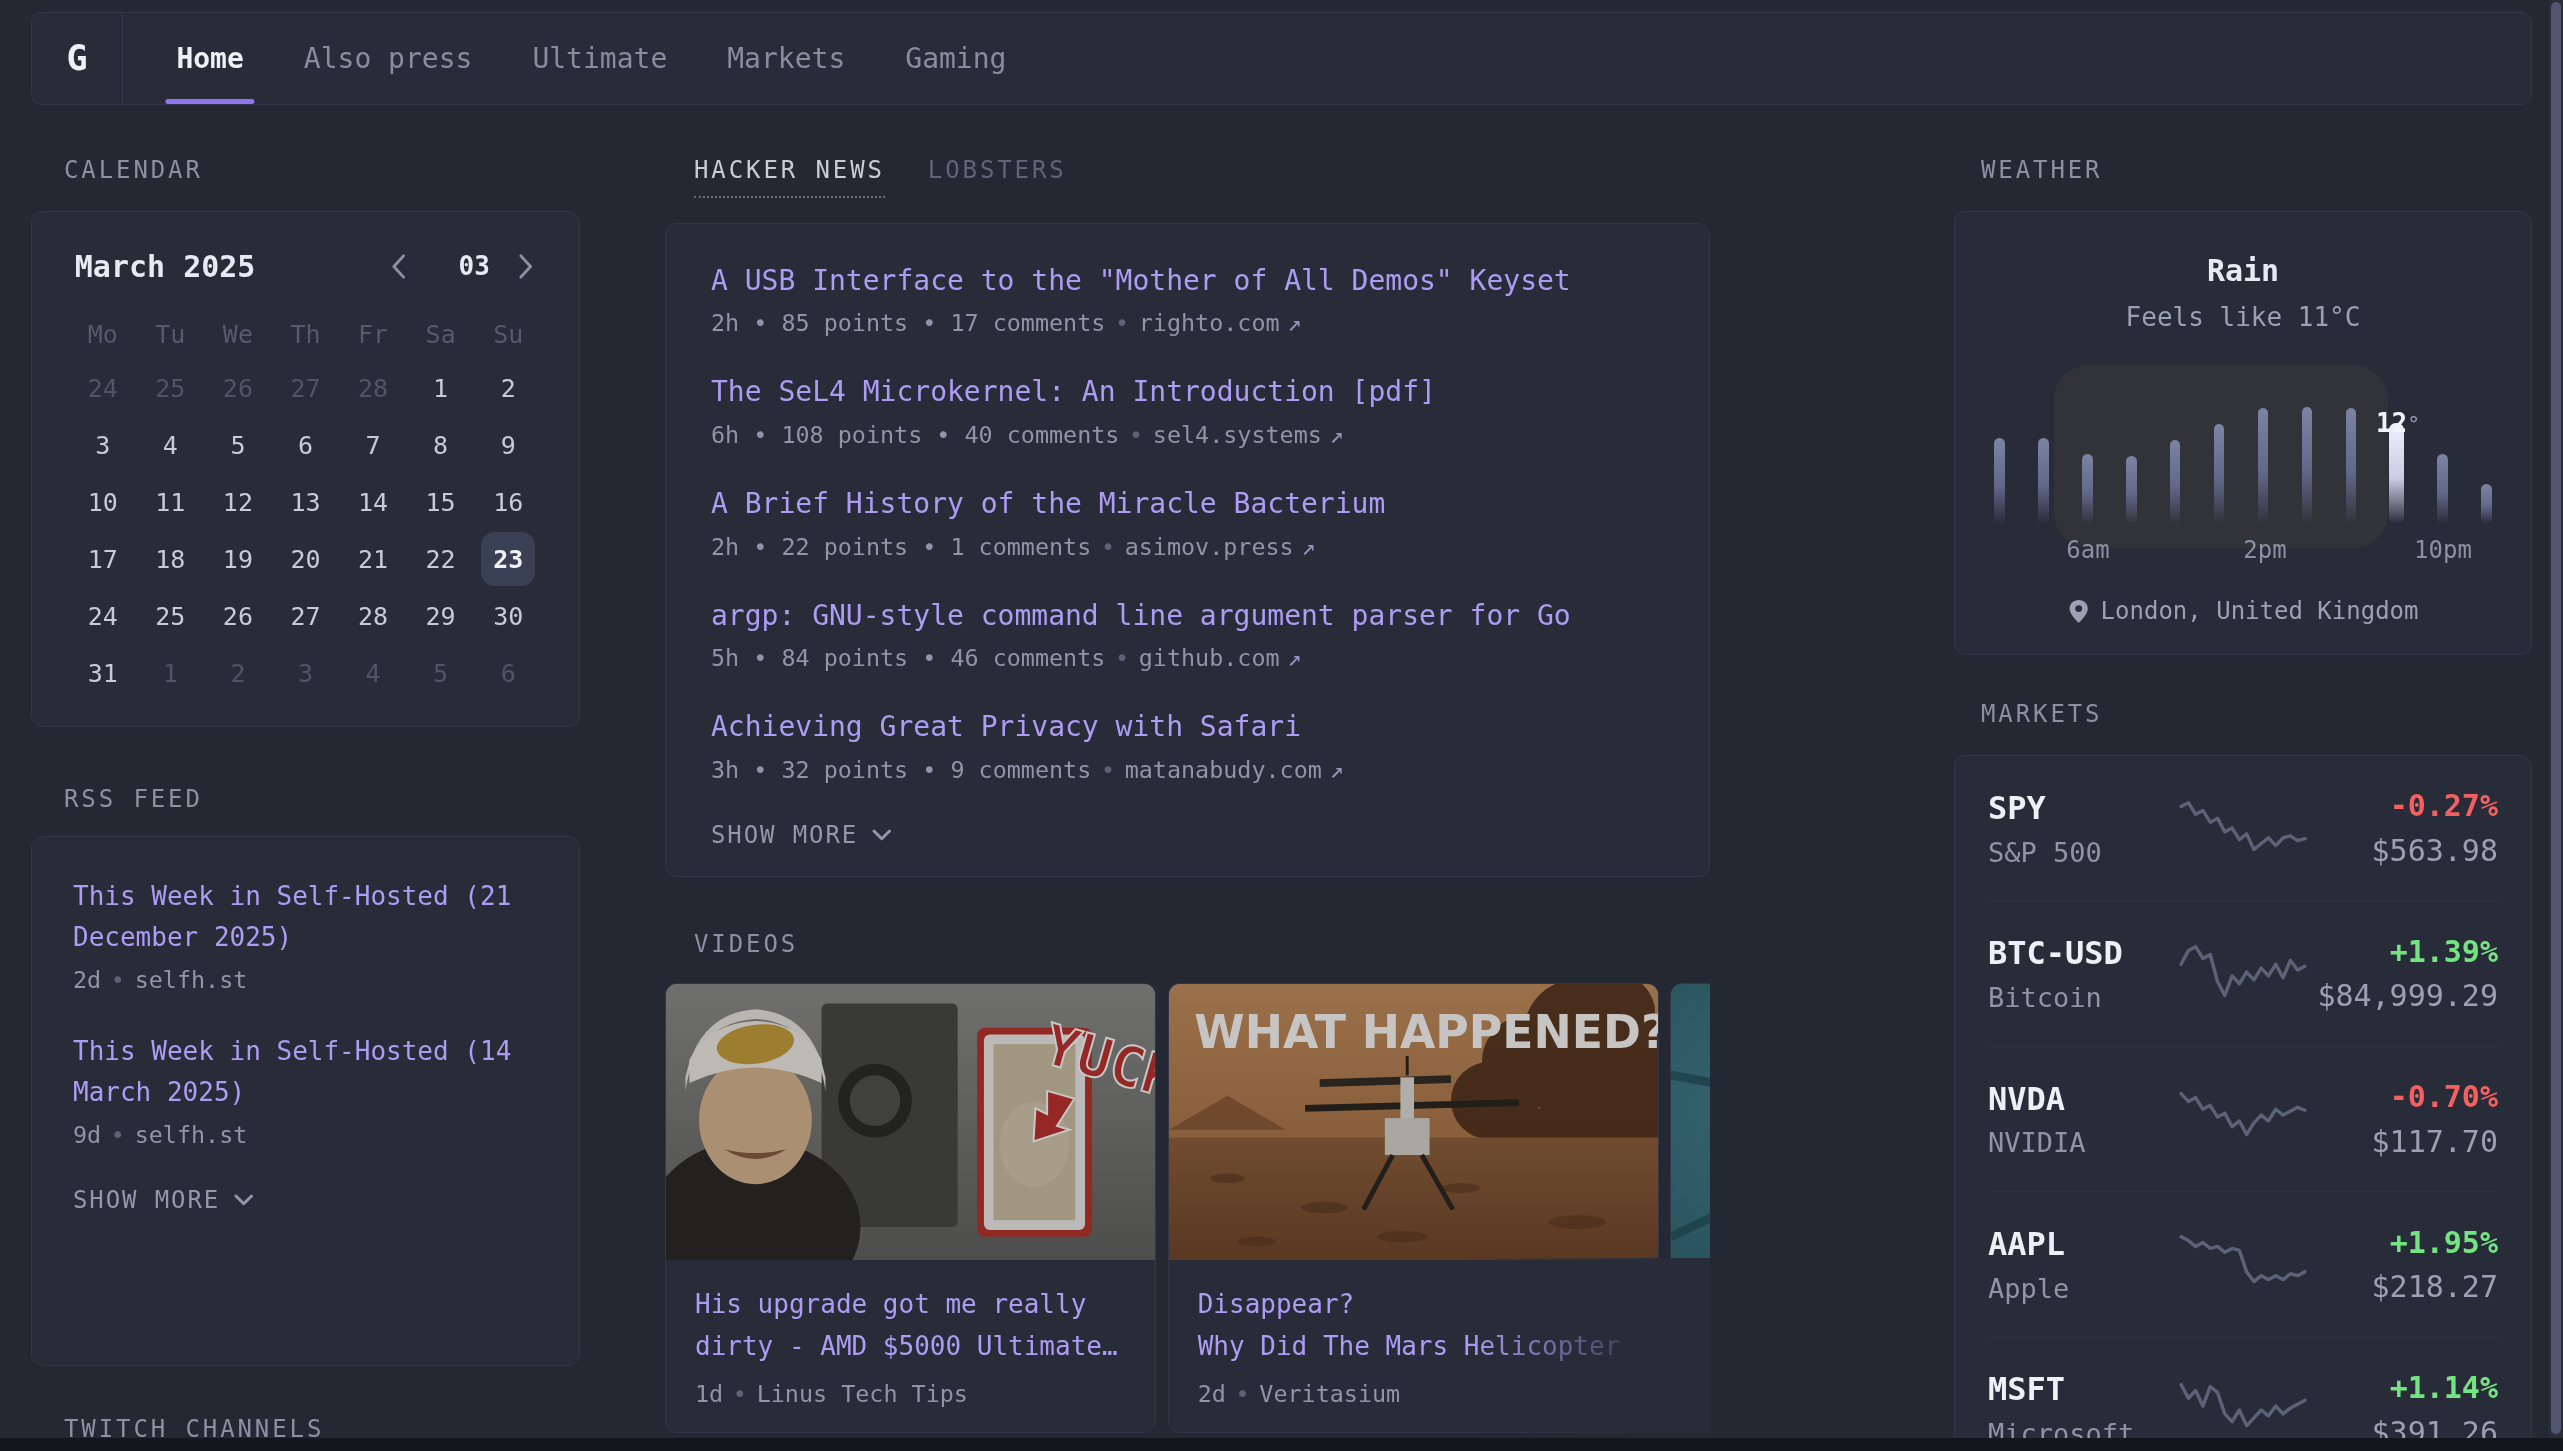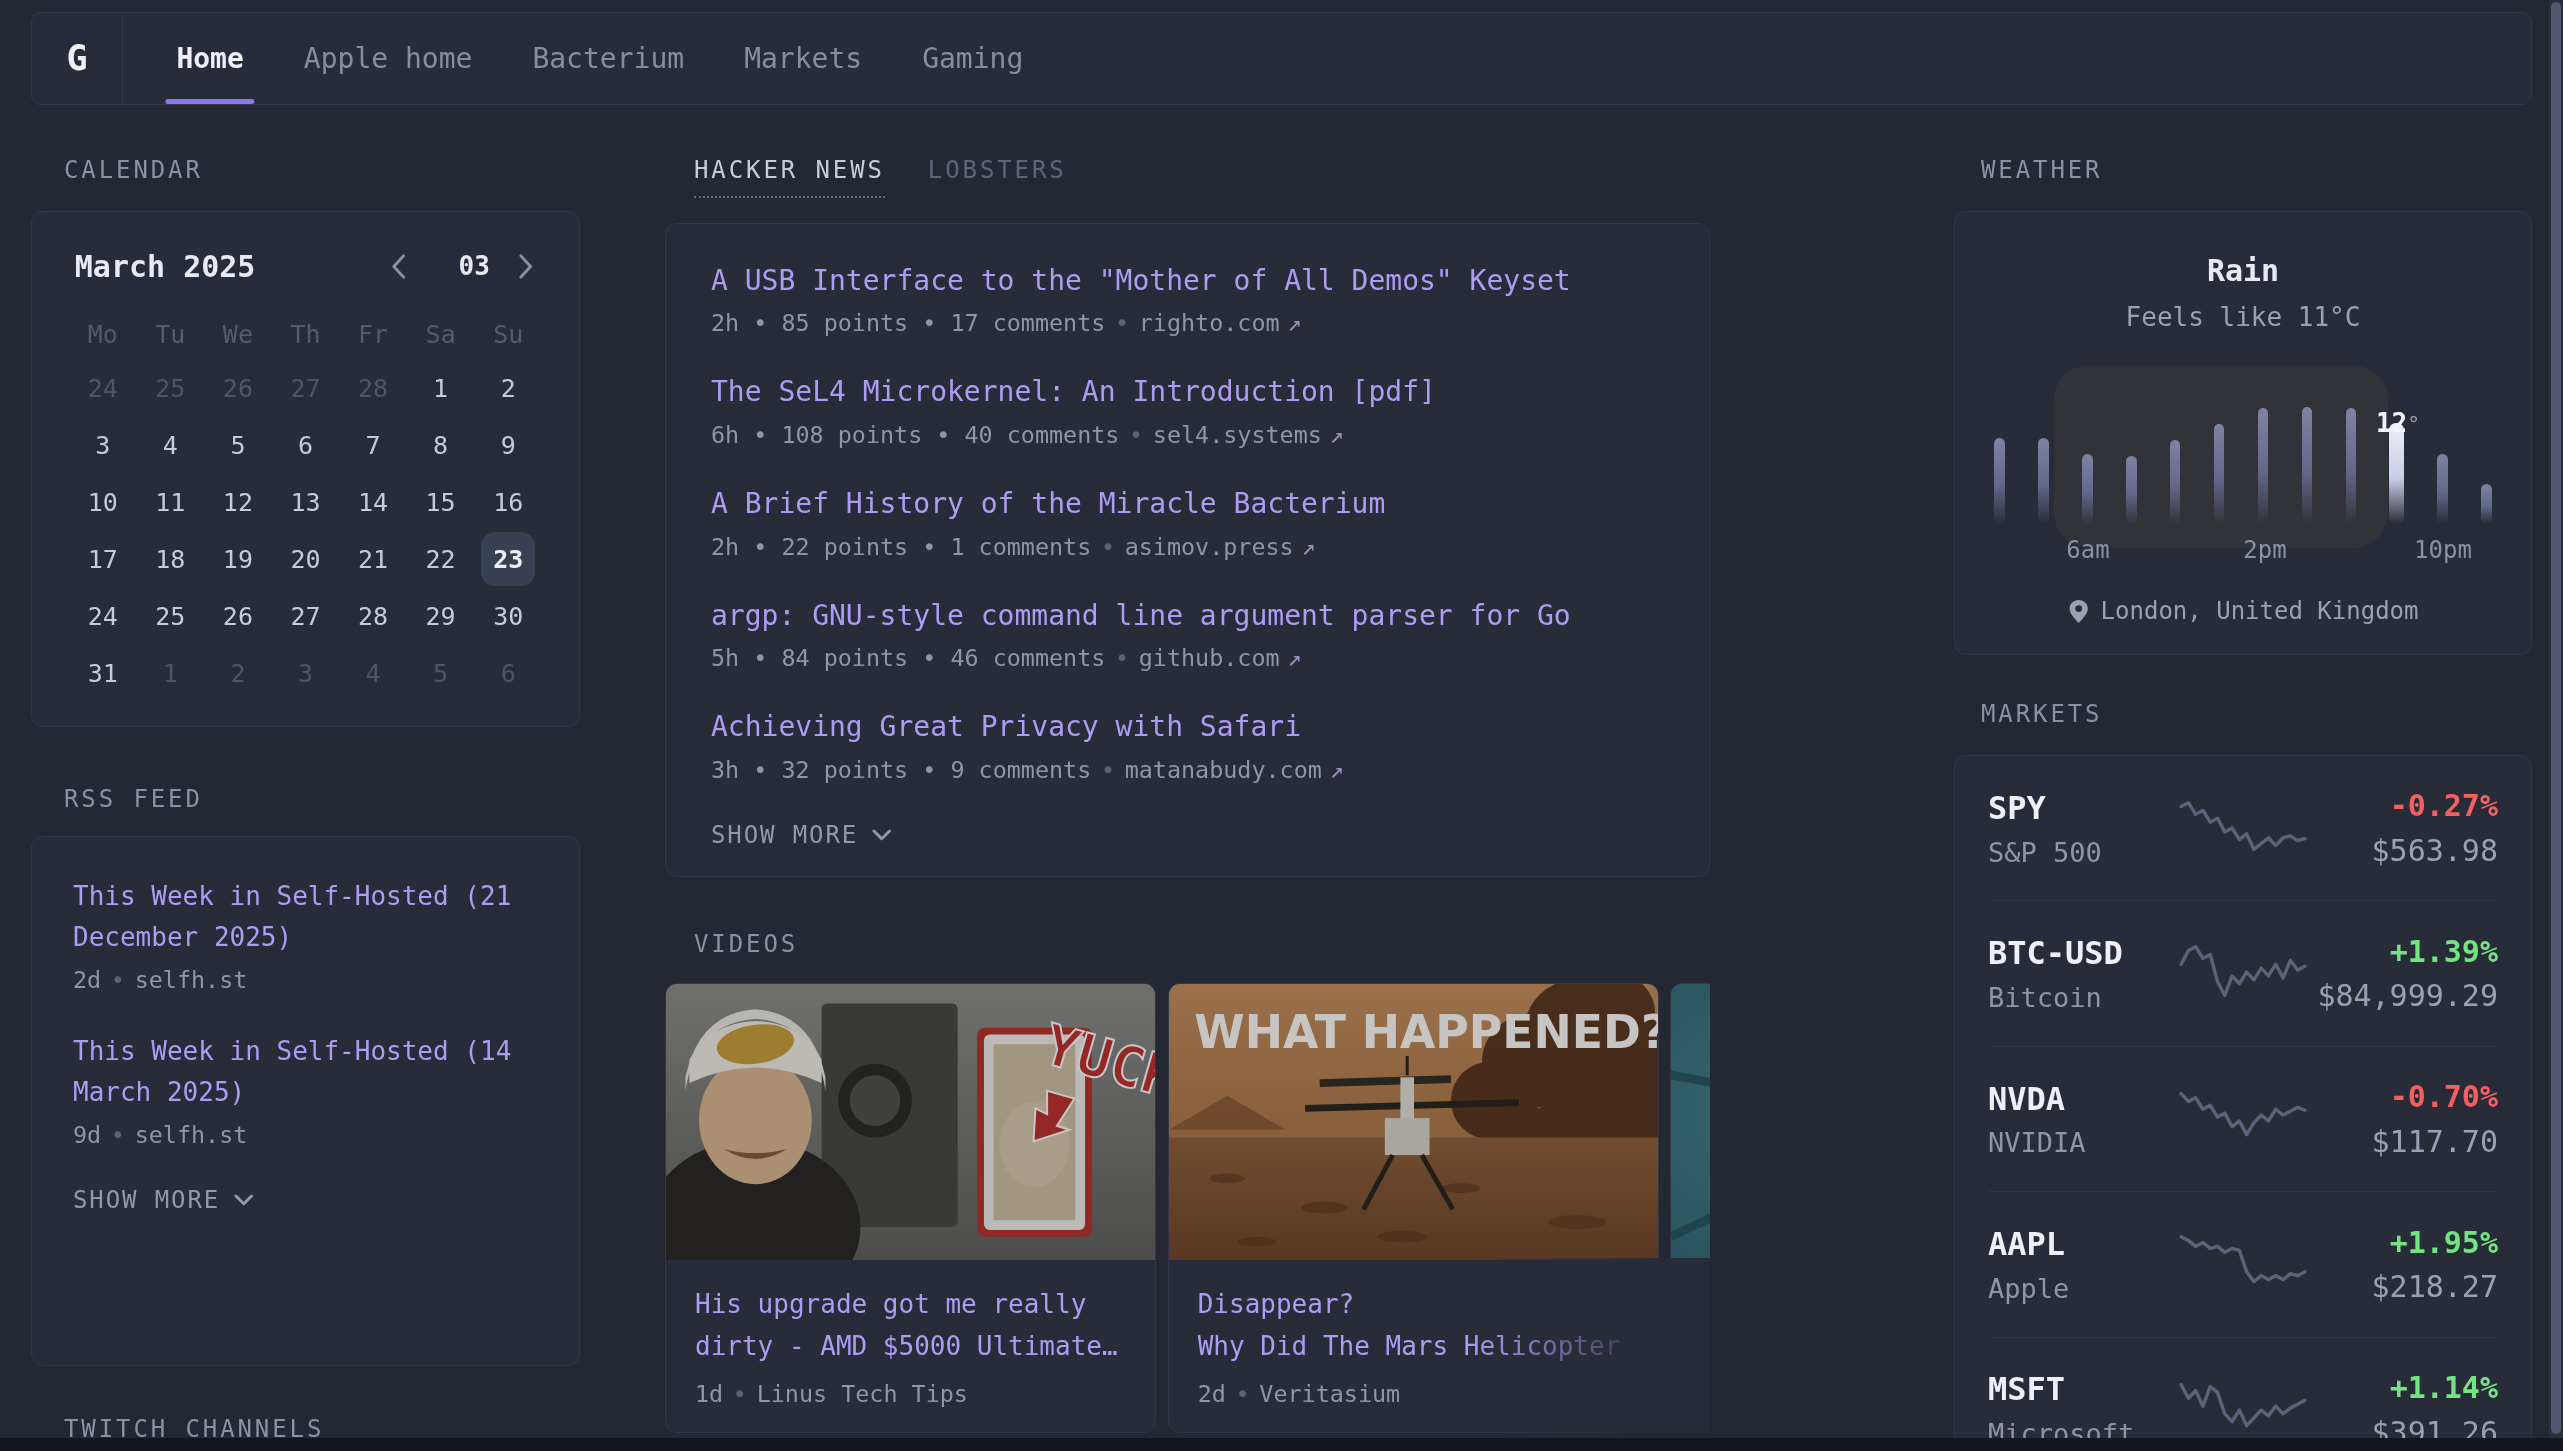--- a/index.html
+++ b/index.html
@@ -132,25 +132,25 @@
 
   <div class="nav">
     <div class="nav-logo">G</div>
     <div class="nav-items" id="nav-items">
   <div class="nav-item active">
           <span class="lbl">Home</span>
           <span class="bar"></span>
         </div>
 
   <div class="nav-item">
-          <span class="lbl">Apple home</span>
+          <span class="lbl">Also press</span>
         </div>
 
   <div class="nav-item">
-          <span class="lbl">Bacterium</span>
+          <span class="lbl">Ultimate</span>
         </div>
 
   <div class="nav-item">
           <span class="lbl">Markets</span>
         </div>
 
   <div class="nav-item">
           <span class="lbl">Gaming</span>
         </div>
 </div>

